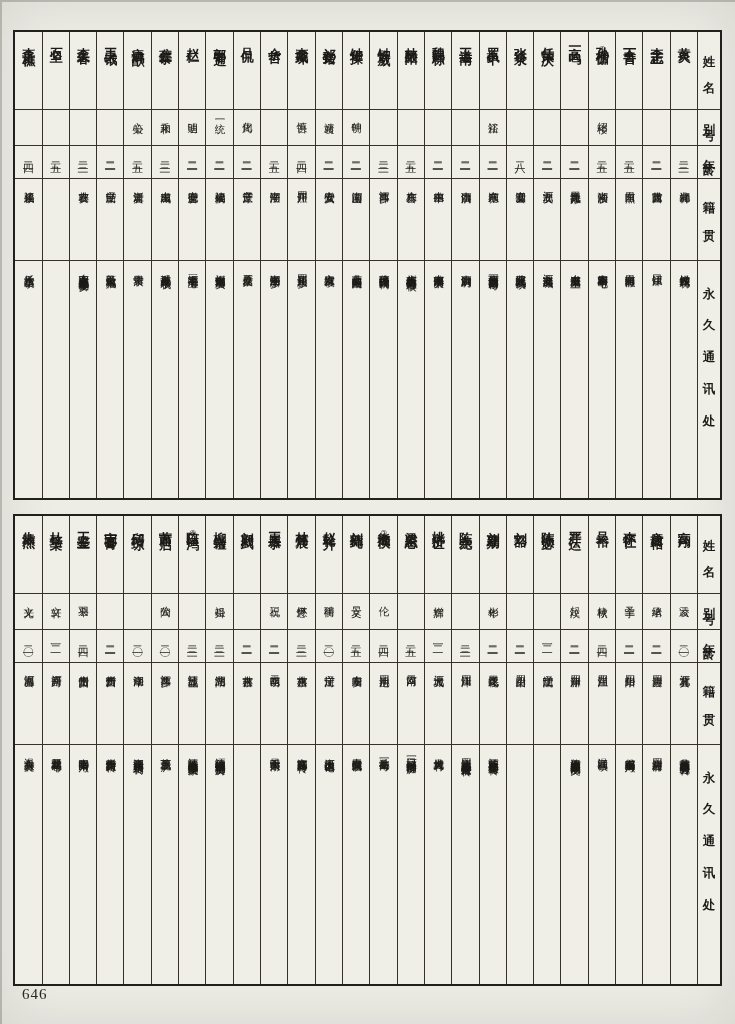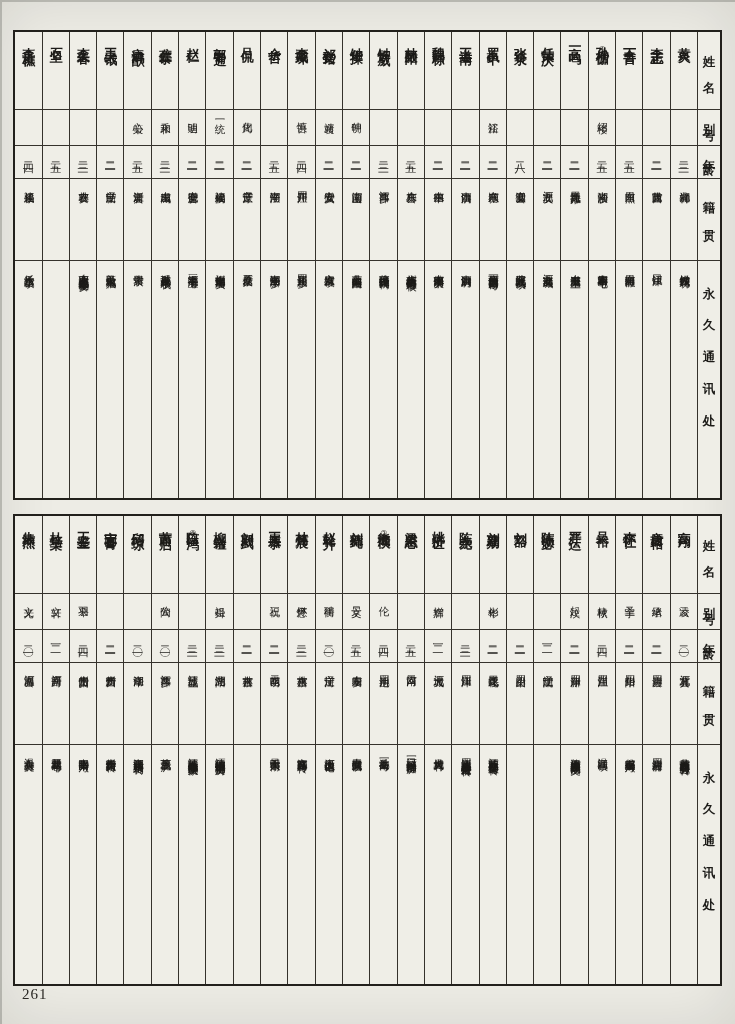--- a/index.html
+++ b/index.html
@@ -953,14 +953,14 @@
         </div>
         <div class="cell c-native">
           <span class="vt na">河南温县</span>
         </div>
         <div class="cell c-addr">
           <span class="vt ad">温县方头村交</span>
         </div>
       </div>
     </div>
 
-  <div class="page-number">261</div>
+  <div class="page-number">646</div>
 </div>
 
 </body></html>

